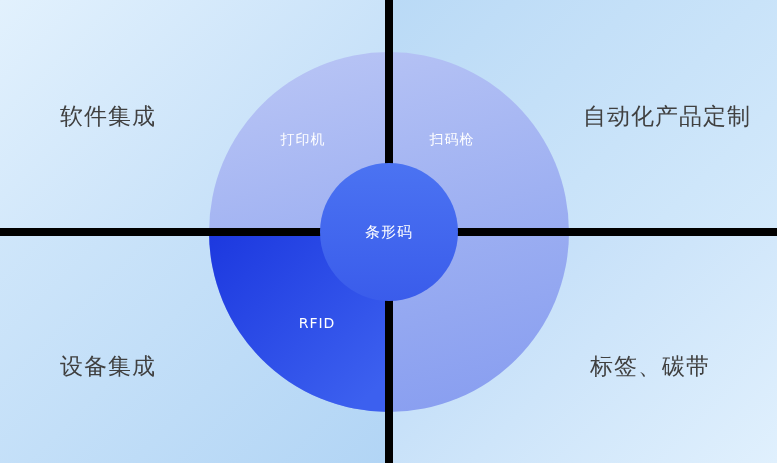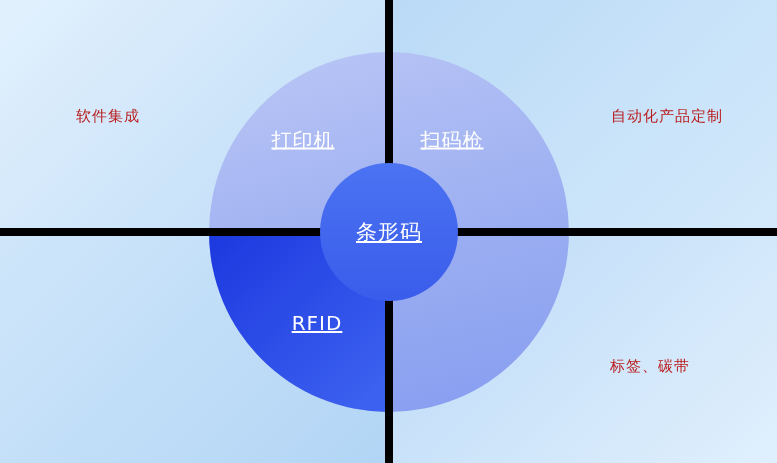--- a/index.html
+++ b/index.html
@@ -72,44 +72,42 @@
     left: 320px; top: 163px;
     width: 138px; height: 138px;
     border-radius: 50%;
     background: linear-gradient(180deg, #4b73f2 0%, #3a5ceb 100%);
     display: flex;
     align-items: center;
     justify-content: center;
   }
   .center-label {
     color: #ffffff;
-    font-size: 21px;
+    font-size: 15px;
     letter-spacing: 1px;
-    text-decoration: underline;
   }
   
   .ring-label {
     position: absolute;
     transform: translate(-50%, -50%);
     color: #ffffff;
-    font-size: 20px;
+    font-size: 14px;
     letter-spacing: 1px;
     white-space: nowrap;
-    text-decoration: underline;
   }
   .ring-label.printer { left: 303px; top: 140px; }
   .ring-label.scanner { left: 452px; top: 140px; text-align: right; }
   .ring-label.rfid    { left: 299px; top: 323px; margin-left: 18px; }
   .ring-label.rental  { left: 463px; top: 323px; }
   
   .corner-label {
     position: absolute;
     transform: translate(-50%, -50%);
-    color: #b91c1c;
-    font-size: 15px;
+    color: #404040;
+    font-size: 23px;
     letter-spacing: 1px;
     white-space: nowrap;
   }
   .corner-label.tl { left: 108px; top: 116px; }
   .corner-label.tr { left: 667px; top: 116px; }
   .corner-label.bl { left: 108px; top: 366px; }
   .corner-label.br { left: 650px; top: 366px; }
 </style>
 </head>
 <body>
@@ -130,15 +128,16 @@
   <div class="ring-label printer">打印机</div>
   <div class="ring-label scanner">扫码枪</div>
   <div class="ring-label rfid">RFID</div>
 
   <div class="center-circle">
     <span class="center-label">条形码</span>
   </div>
 
   <div class="corner-label tl">软件集成</div>
   <div class="corner-label tr">自动化产品定制</div>
+  <div class="corner-label bl">设备集成</div>
   <div class="corner-label br">标签、碳带</div>
 
 </div>
 
 </body></html>

